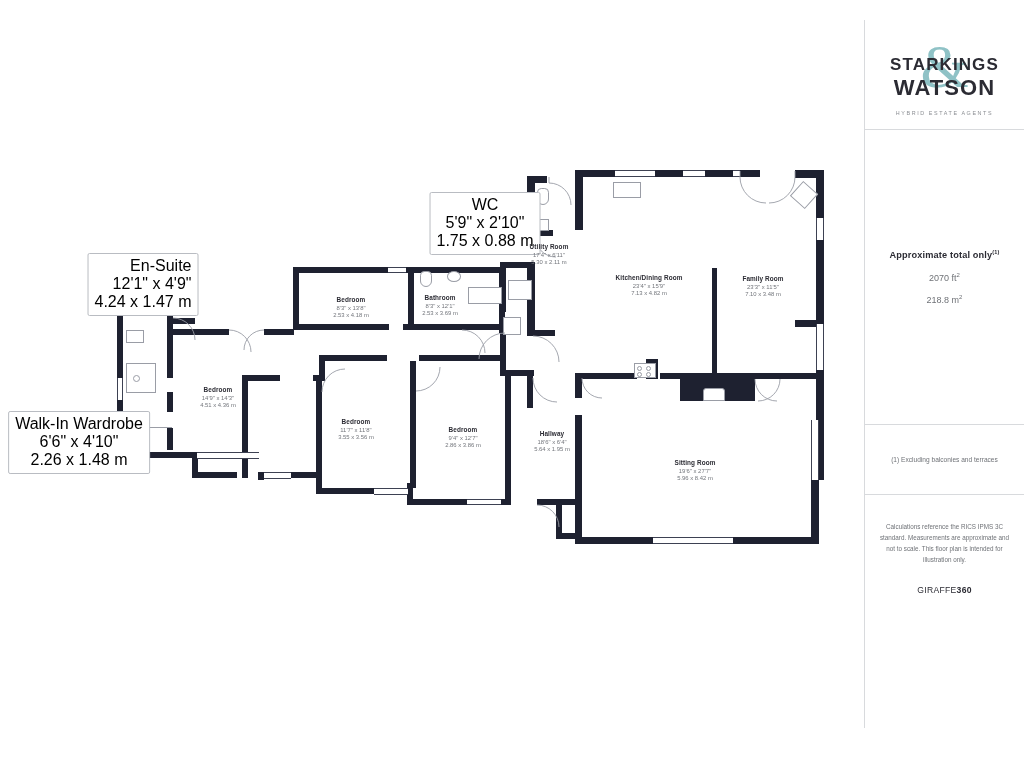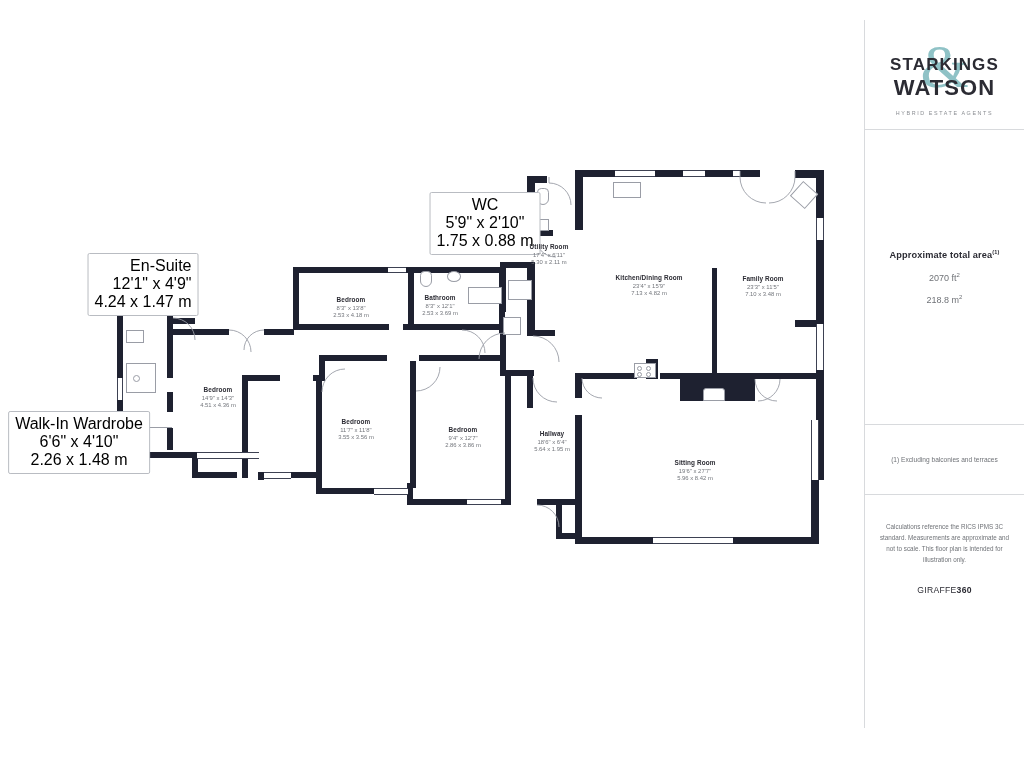--- a/index.html
+++ b/index.html
@@ -300,21 +300,21 @@
       <div class="logo-wrap">
         <div class="amp">&amp;</div>
         <div class="logo-l1">STARKINGS</div>
         <div class="logo-l2">WATSON</div>
         <div class="logo-sub">HYBRID ESTATE AGENTS</div>
       </div>
     </div>
 
     <div id="area-cell" class="panel-cell">
       <div class="area-title">
-        <span>Approximate total area</span><sup>(1)</sup>
+        <span>Approximate total only</span><sup>(1)</sup>
       </div>
       <div class="area-v">
         <span>2070 ft</span><sup>2</sup>
       </div>
       <div class="area-v">
         <span>218.8 m</span><sup>2</sup>
       </div>
     </div>
 
     <div id="foot1" class="panel-cell">(1) Excluding balconies and terraces</div>

